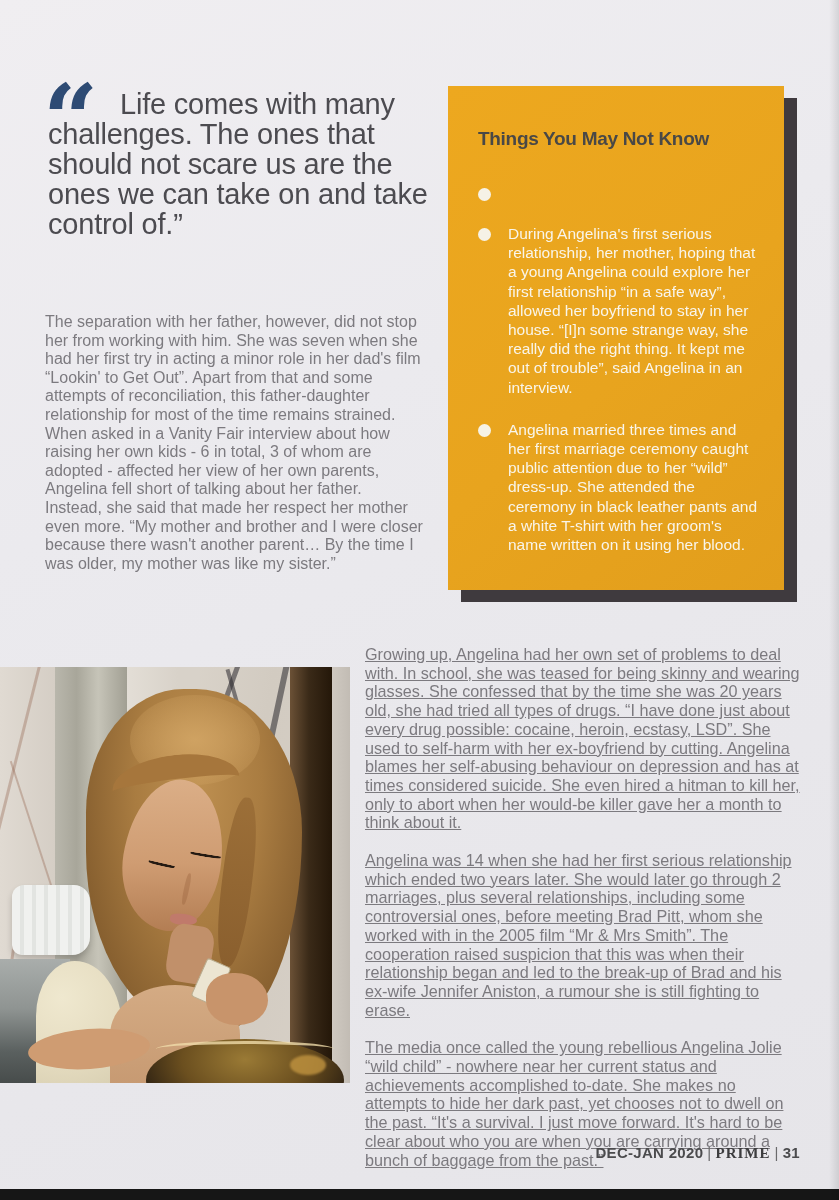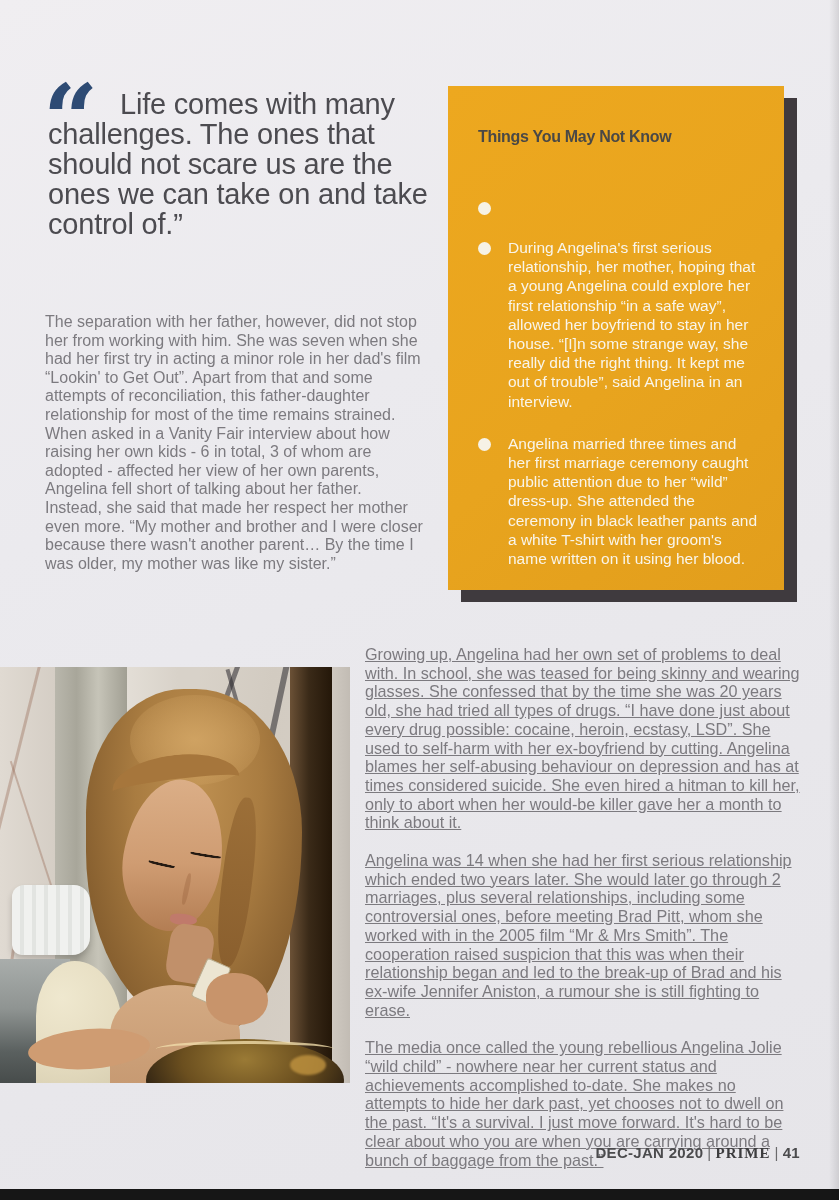--- a/index.html
+++ b/index.html
@@ -19,21 +19,21 @@
     color:#4c4b50;letter-spacing:-0.2px;}
 
   
   .left-par{position:absolute;left:45px;top:297px;width:378px;font-size:16px;
     line-height:18.6px;color:#7c7a7f;}
 
   
   .fact-box{position:absolute;left:448px;top:86px;width:336px;height:504px;
     background:linear-gradient(140deg,#eda81f 0%,#e8a41e 55%,#e29e1c 100%);
     box-shadow:13px 12px 0 #3f3a3e;box-sizing:border-box;padding:42px 26px 0 30px;}
-  .fact-title{margin:0 0 52px 0;font-size:16px;font-weight:bold;color:#494846;
+  .fact-title{margin:0 0 34px 0;font-size:19px;font-weight:bold;color:#494846;
     letter-spacing:-0.3px;}
   .fact-item{display:flex;gap:17px;margin-bottom:23px;}
   .fact-dot{flex:none;width:13px;height:13px;border-radius:50%;background:#f6f2e6;margin-top:4px;}
   .fact-text{font-size:15.5px;line-height:19.2px;color:#f9f5ea;width:260px;}
 
   
   .right-col{position:absolute;left:365px;top:629px;width:437px;font-size:16.2px;
     line-height:18.7px;color:#7c7a7f;}
   .right-col p{margin:16px 0 19px 0;text-decoration:underline;}
 
@@ -172,16 +172,16 @@
     <div class="ph-lace"></div>
     <div class="ph-chest"></div>
     <div class="ph-bottle"></div>
     <div class="ph-hand"></div>
     <div class="ph-palm"></div>
     <div class="ph-bowl"></div>
     <div class="ph-bowl-rim"></div>
     <div class="ph-glint"></div>
   </div>
 
-  <div class="footer-line1"><span>DEC-JAN 2020</span><span class="footer-sep">|</span><span class="footer-brand">PRIME</span><span class="footer-sep">|</span><span>41</span></div>
+  <div class="footer-line1"><span>DEC-JAN 2020</span><span class="footer-sep">|</span><span class="footer-brand">PRIME</span><span class="footer-sep">|</span><span>31</span></div>
   <div class="bottom-bar"></div>
 
 </div>
 
 </body></html>

